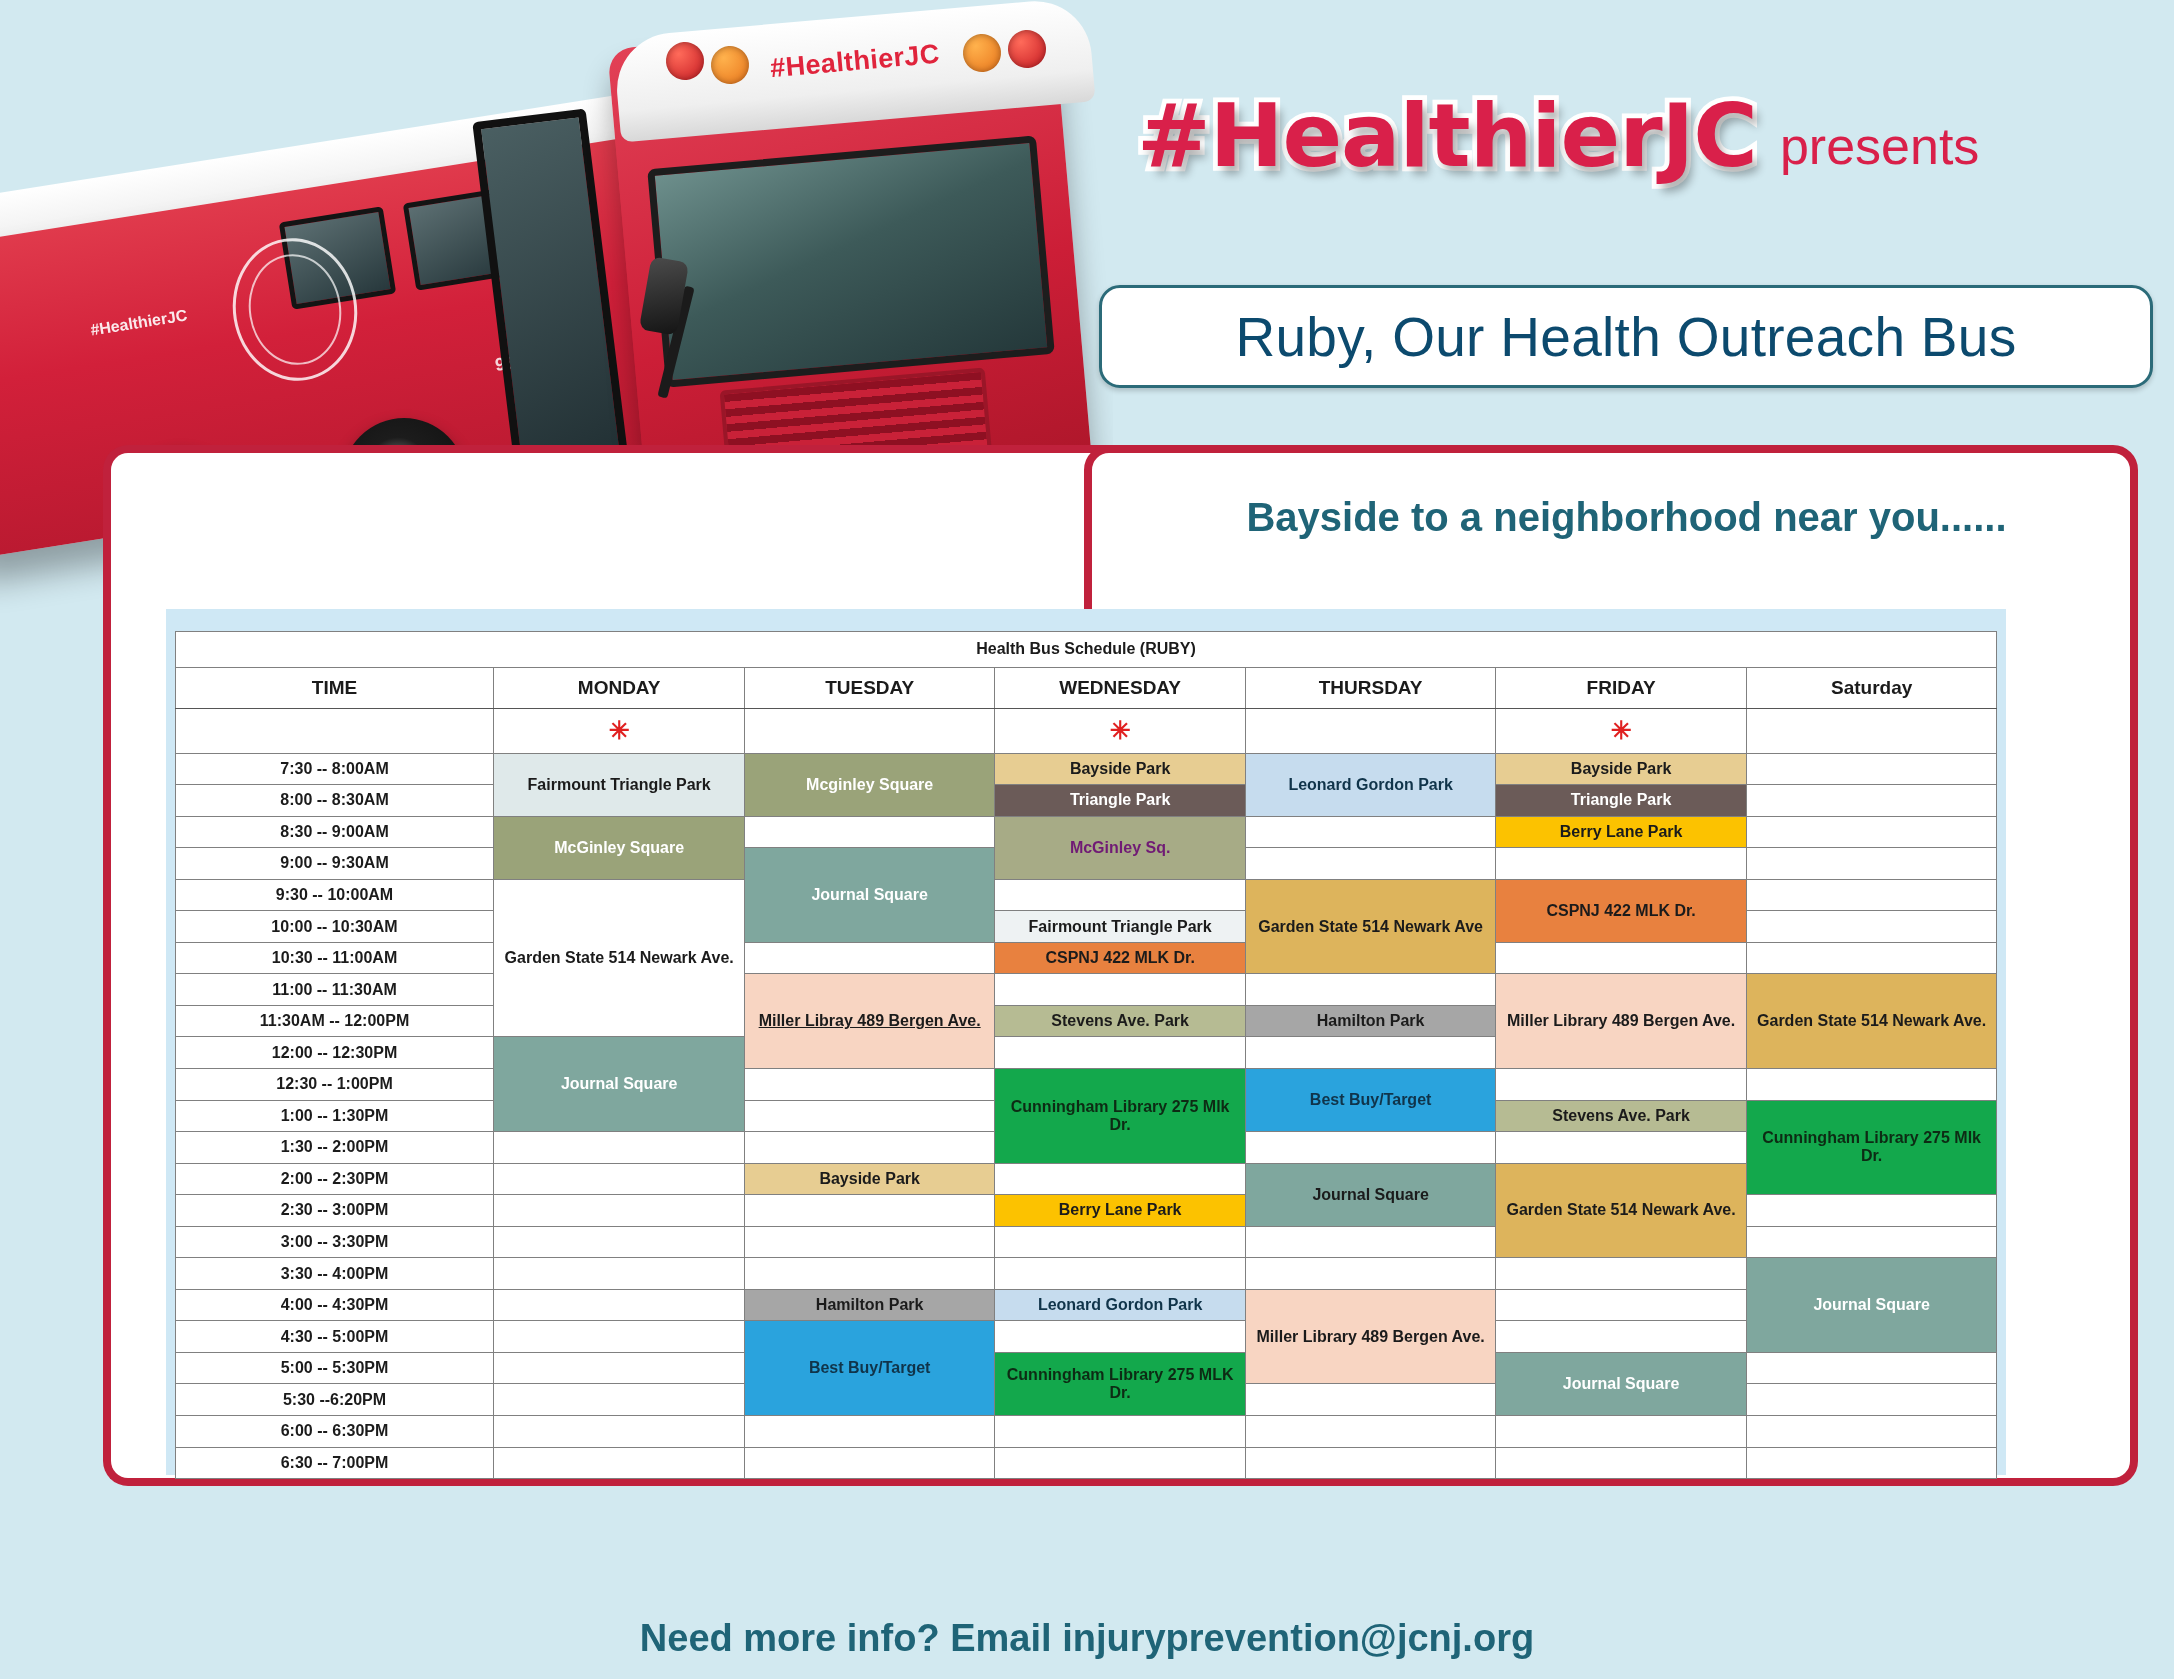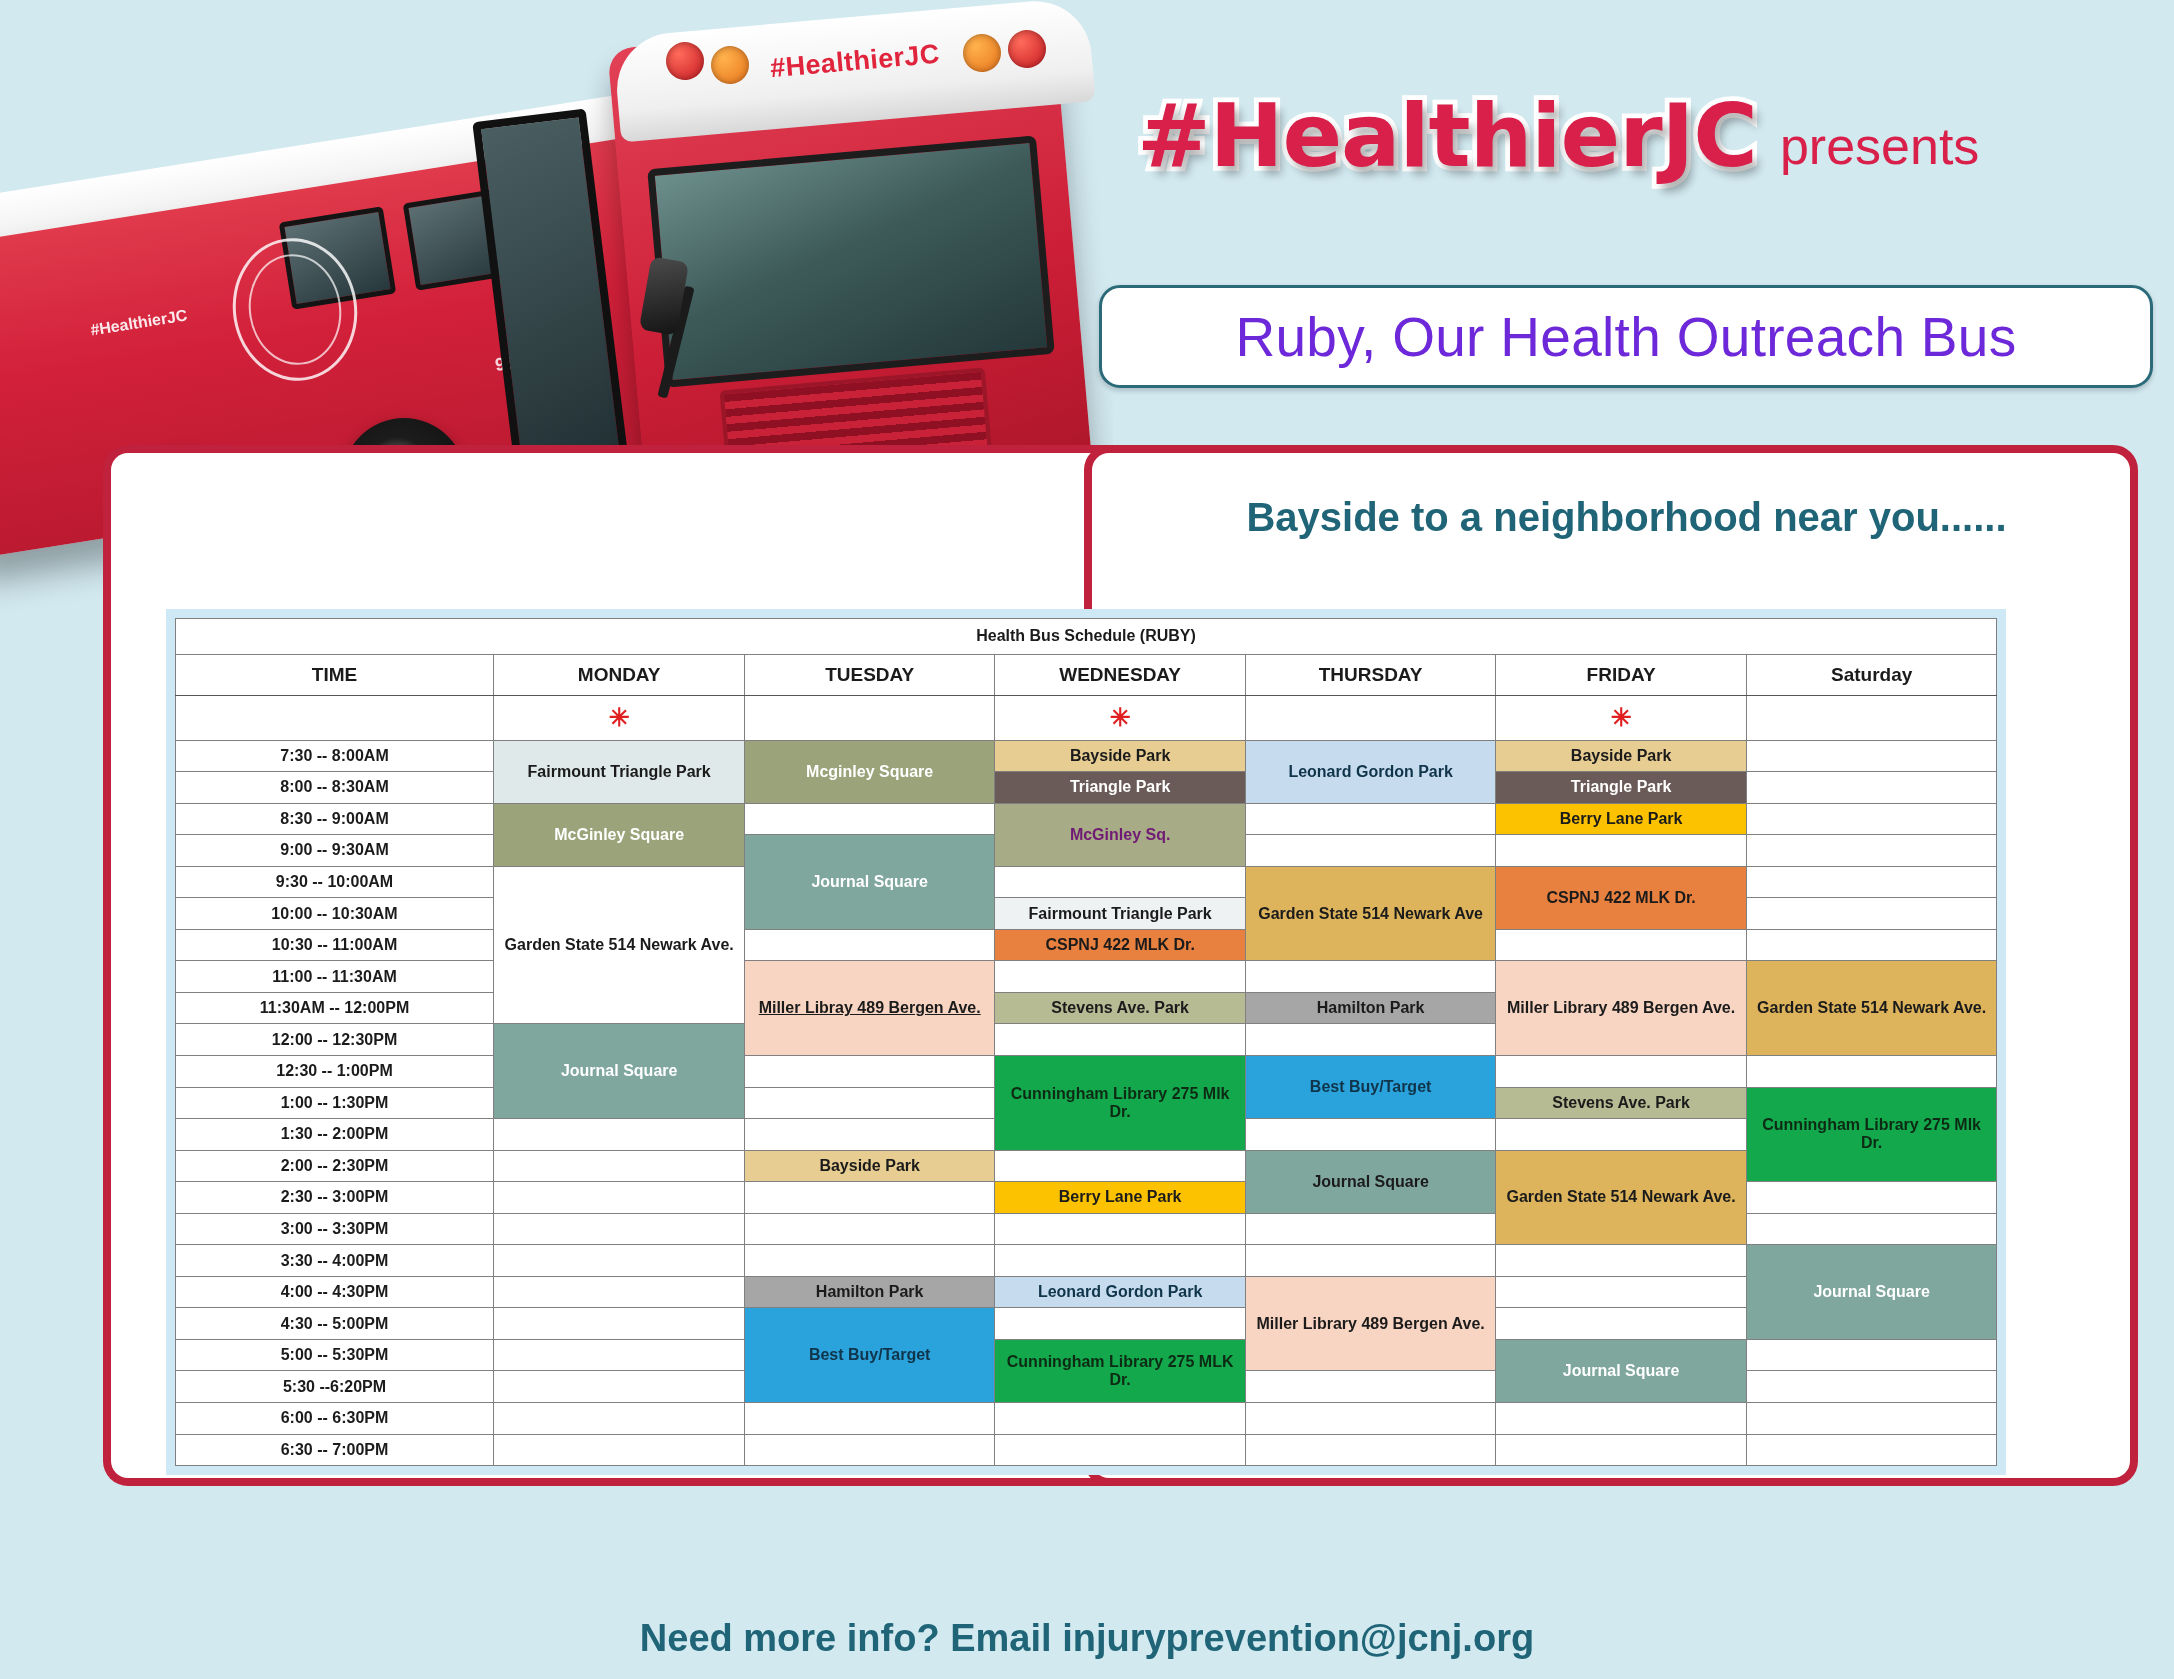--- a/index.html
+++ b/index.html
@@ -125,21 +125,21 @@
   }
   .presents { font-size: 52px; color: #d9204a; font-weight: 400; padding-bottom: 11.4px;
               font-family: "Liberation Sans", sans-serif; }
 
   .ruby-box {
     position:absolute; left:1099px; top:285px; width:1054px; height:103px;
     background:#ffffff; border:3.8px solid #2b6b79; border-radius:21px;
     display:flex; align-items:center; justify-content:center;
     box-shadow: 0 2.9px 5.7px rgba(0,0,0,.18);
   }
-  .ruby-text { font-size: 55px; color:#6d28d9; font-weight:400; letter-spacing:0.3px; }
+  .ruby-text { font-size: 55px; color:#0c4a6e; font-weight:400; letter-spacing:0.3px; }
 
   
   .card {
     position:absolute; left:1084px; top:445px; width:1054px; height:1041px;
     background:#ffffff; border:8.6px solid #c0213c; border-radius:25px;
   }
   .card-left-extend {
     position:absolute; left:103px; top:445px; width:1008px; height:1041px;
     background:#ffffff; border:8.6px solid #c0213c; border-right:none;
     border-radius:25px 0 0 25px;
@@ -148,21 +148,21 @@
     position:absolute; left:1189px; top:495px; width:875px; text-align:center;
     font-size: 40px; color:#1f6477; font-weight:600;
   }
 
   
   .sched-frame {
     position:absolute; left:166px; top:609px; width:1840px; height:866px;
     background:#cfe8f5; padding:8.6px;
   }
   .sched-inner { background:#ffffff; width:100%; height:100%; }
-  table.sched { width:100%; height:100%; border-collapse:collapse; table-layout:fixed; }
+  table.sched { width:100%; height:100%; border-collapse:collapse; table-layout:fixed;margin-top:13px; }
   table.sched td, table.sched th { border:1px solid #808080; padding:0; vertical-align:middle;
     text-align:center; font-size:16px; font-weight:700; color:#1b1b1b; line-height:1.12; }
   td.cap { border:none; font-size:20px; font-weight:700; height:34px; }
   tr.hdr th { height:38px; font-size:19px; font-weight:700; border-top:1.9px solid #555;
               border-bottom:1.9px solid #555; }
   tr.star td { height:42px; }
   .star-mark { color:#e02020; font-size:25px; font-weight:700; line-height:1; }
   td.t { font-size:16.6px; font-weight:700; white-space:nowrap; }
   tr.body td { height:29.5px; }
   col.c-time { width:17.5%; }

